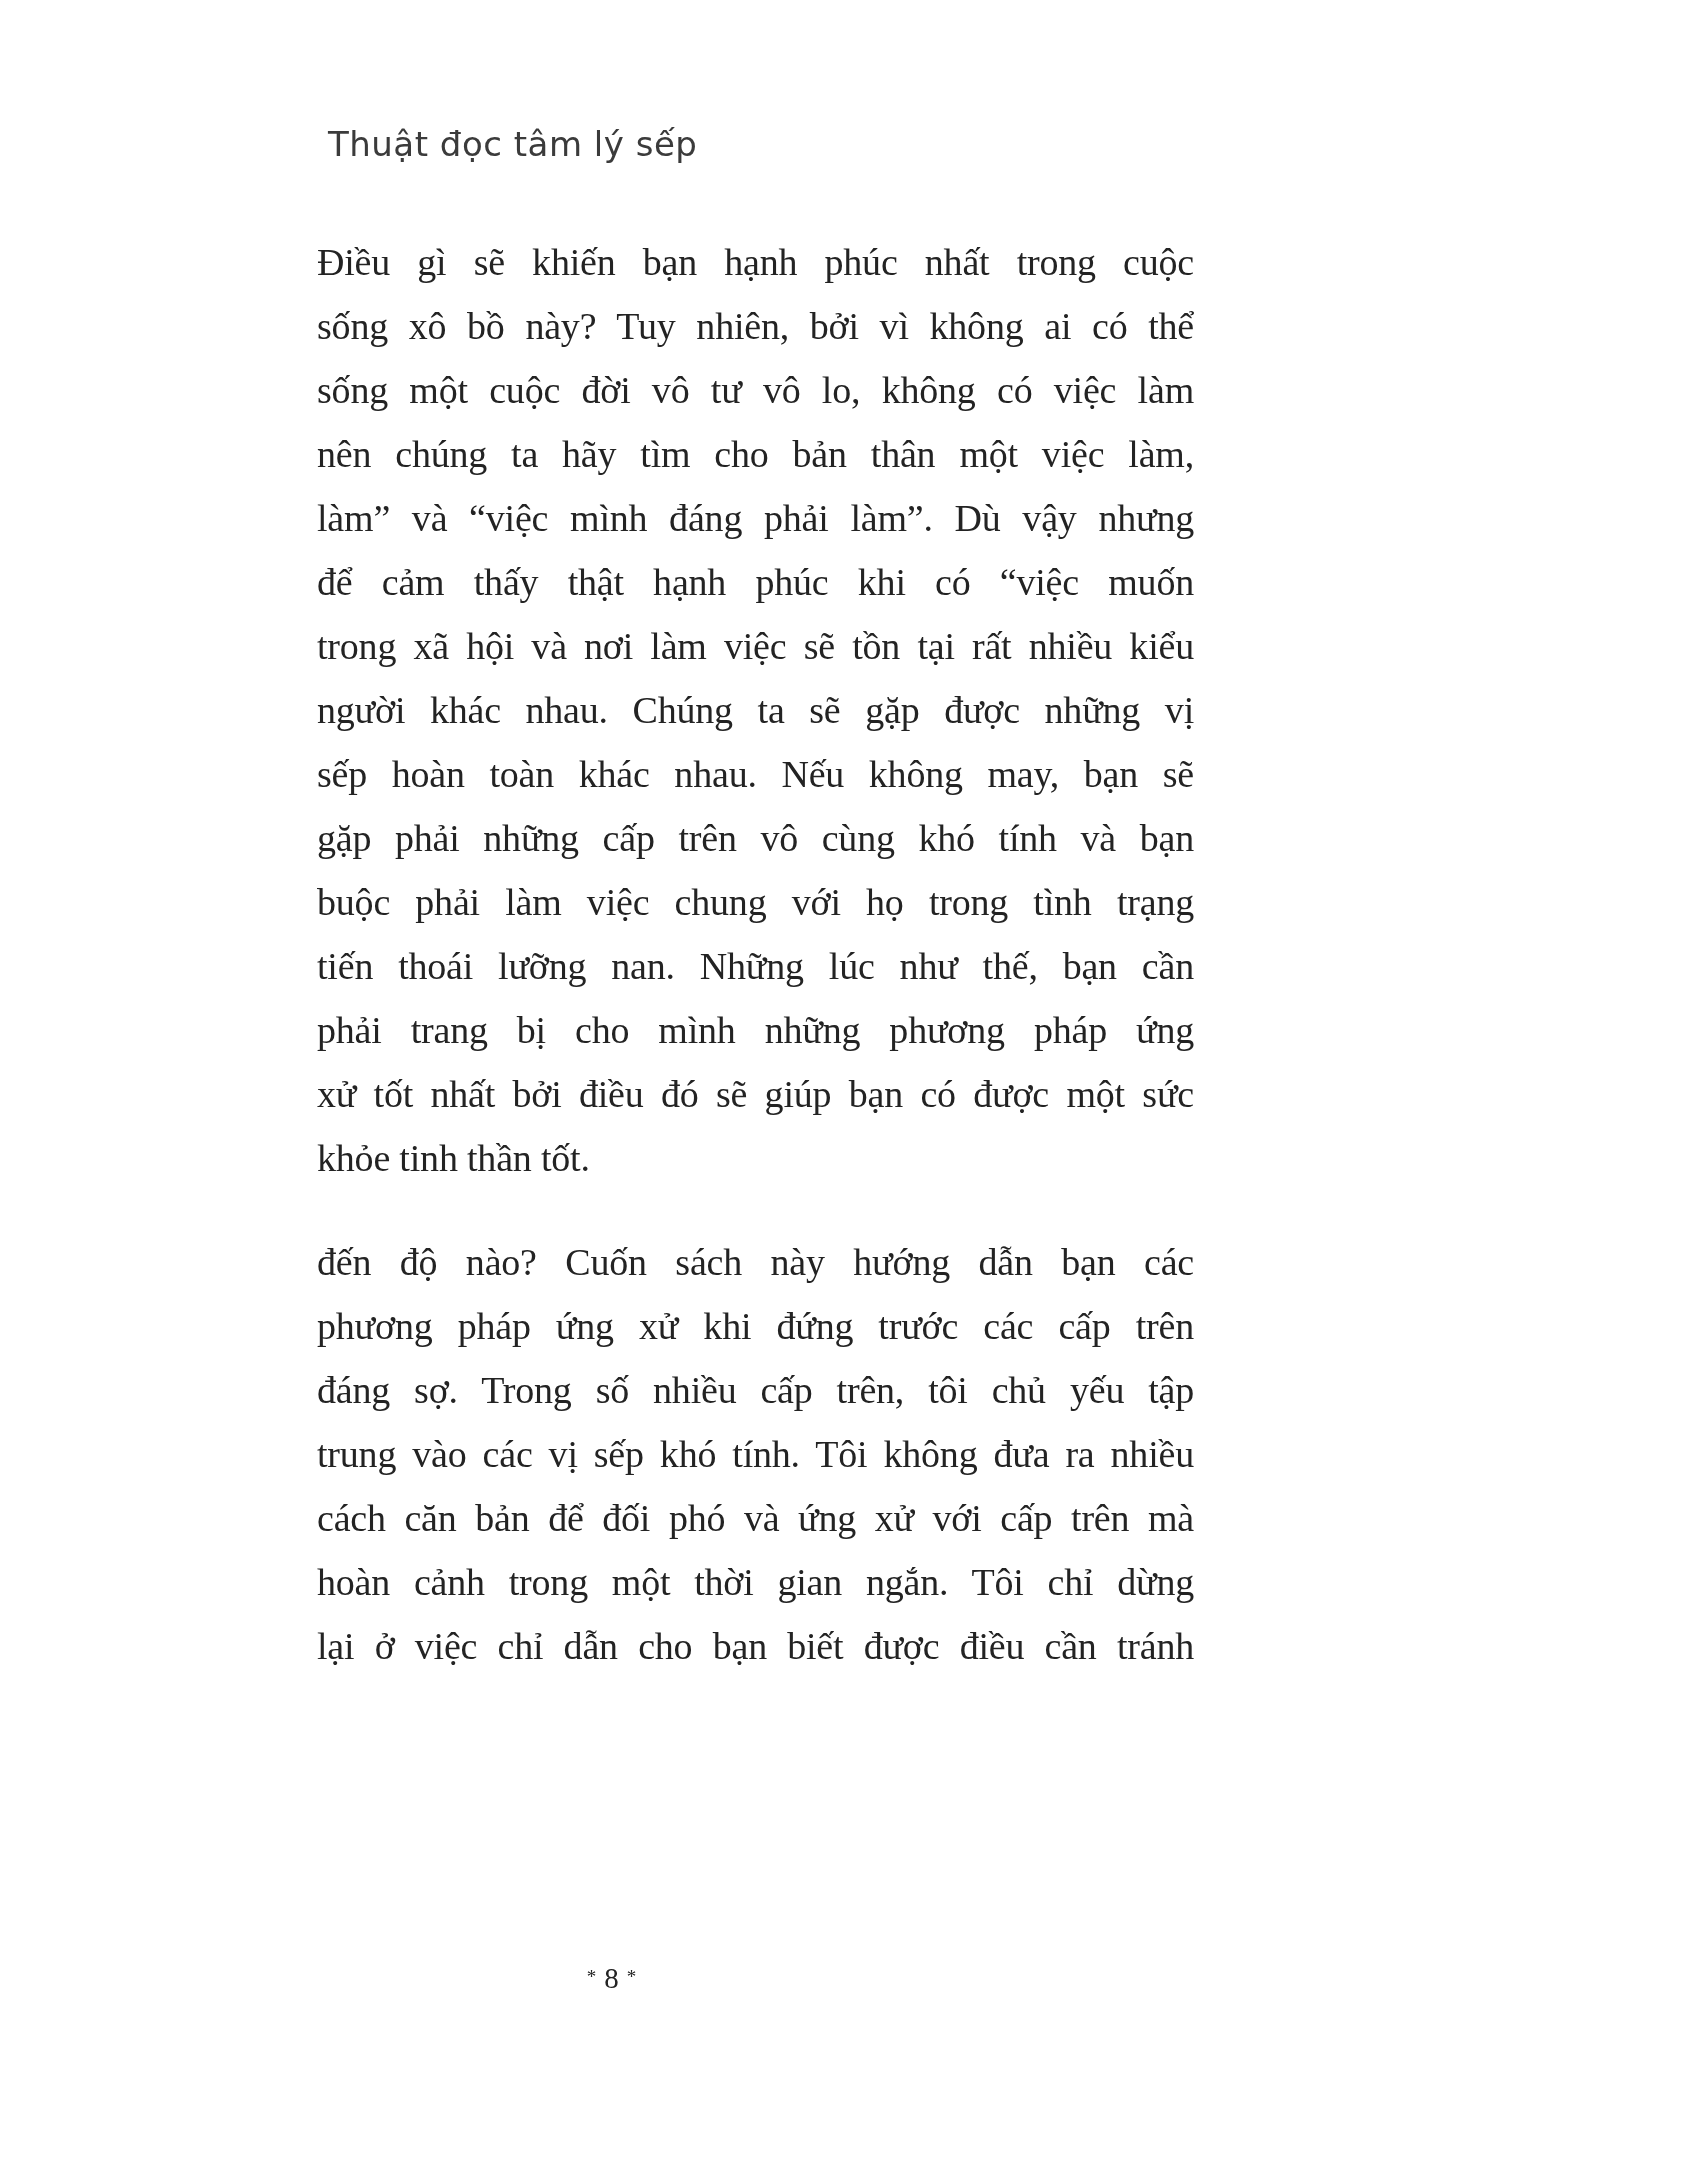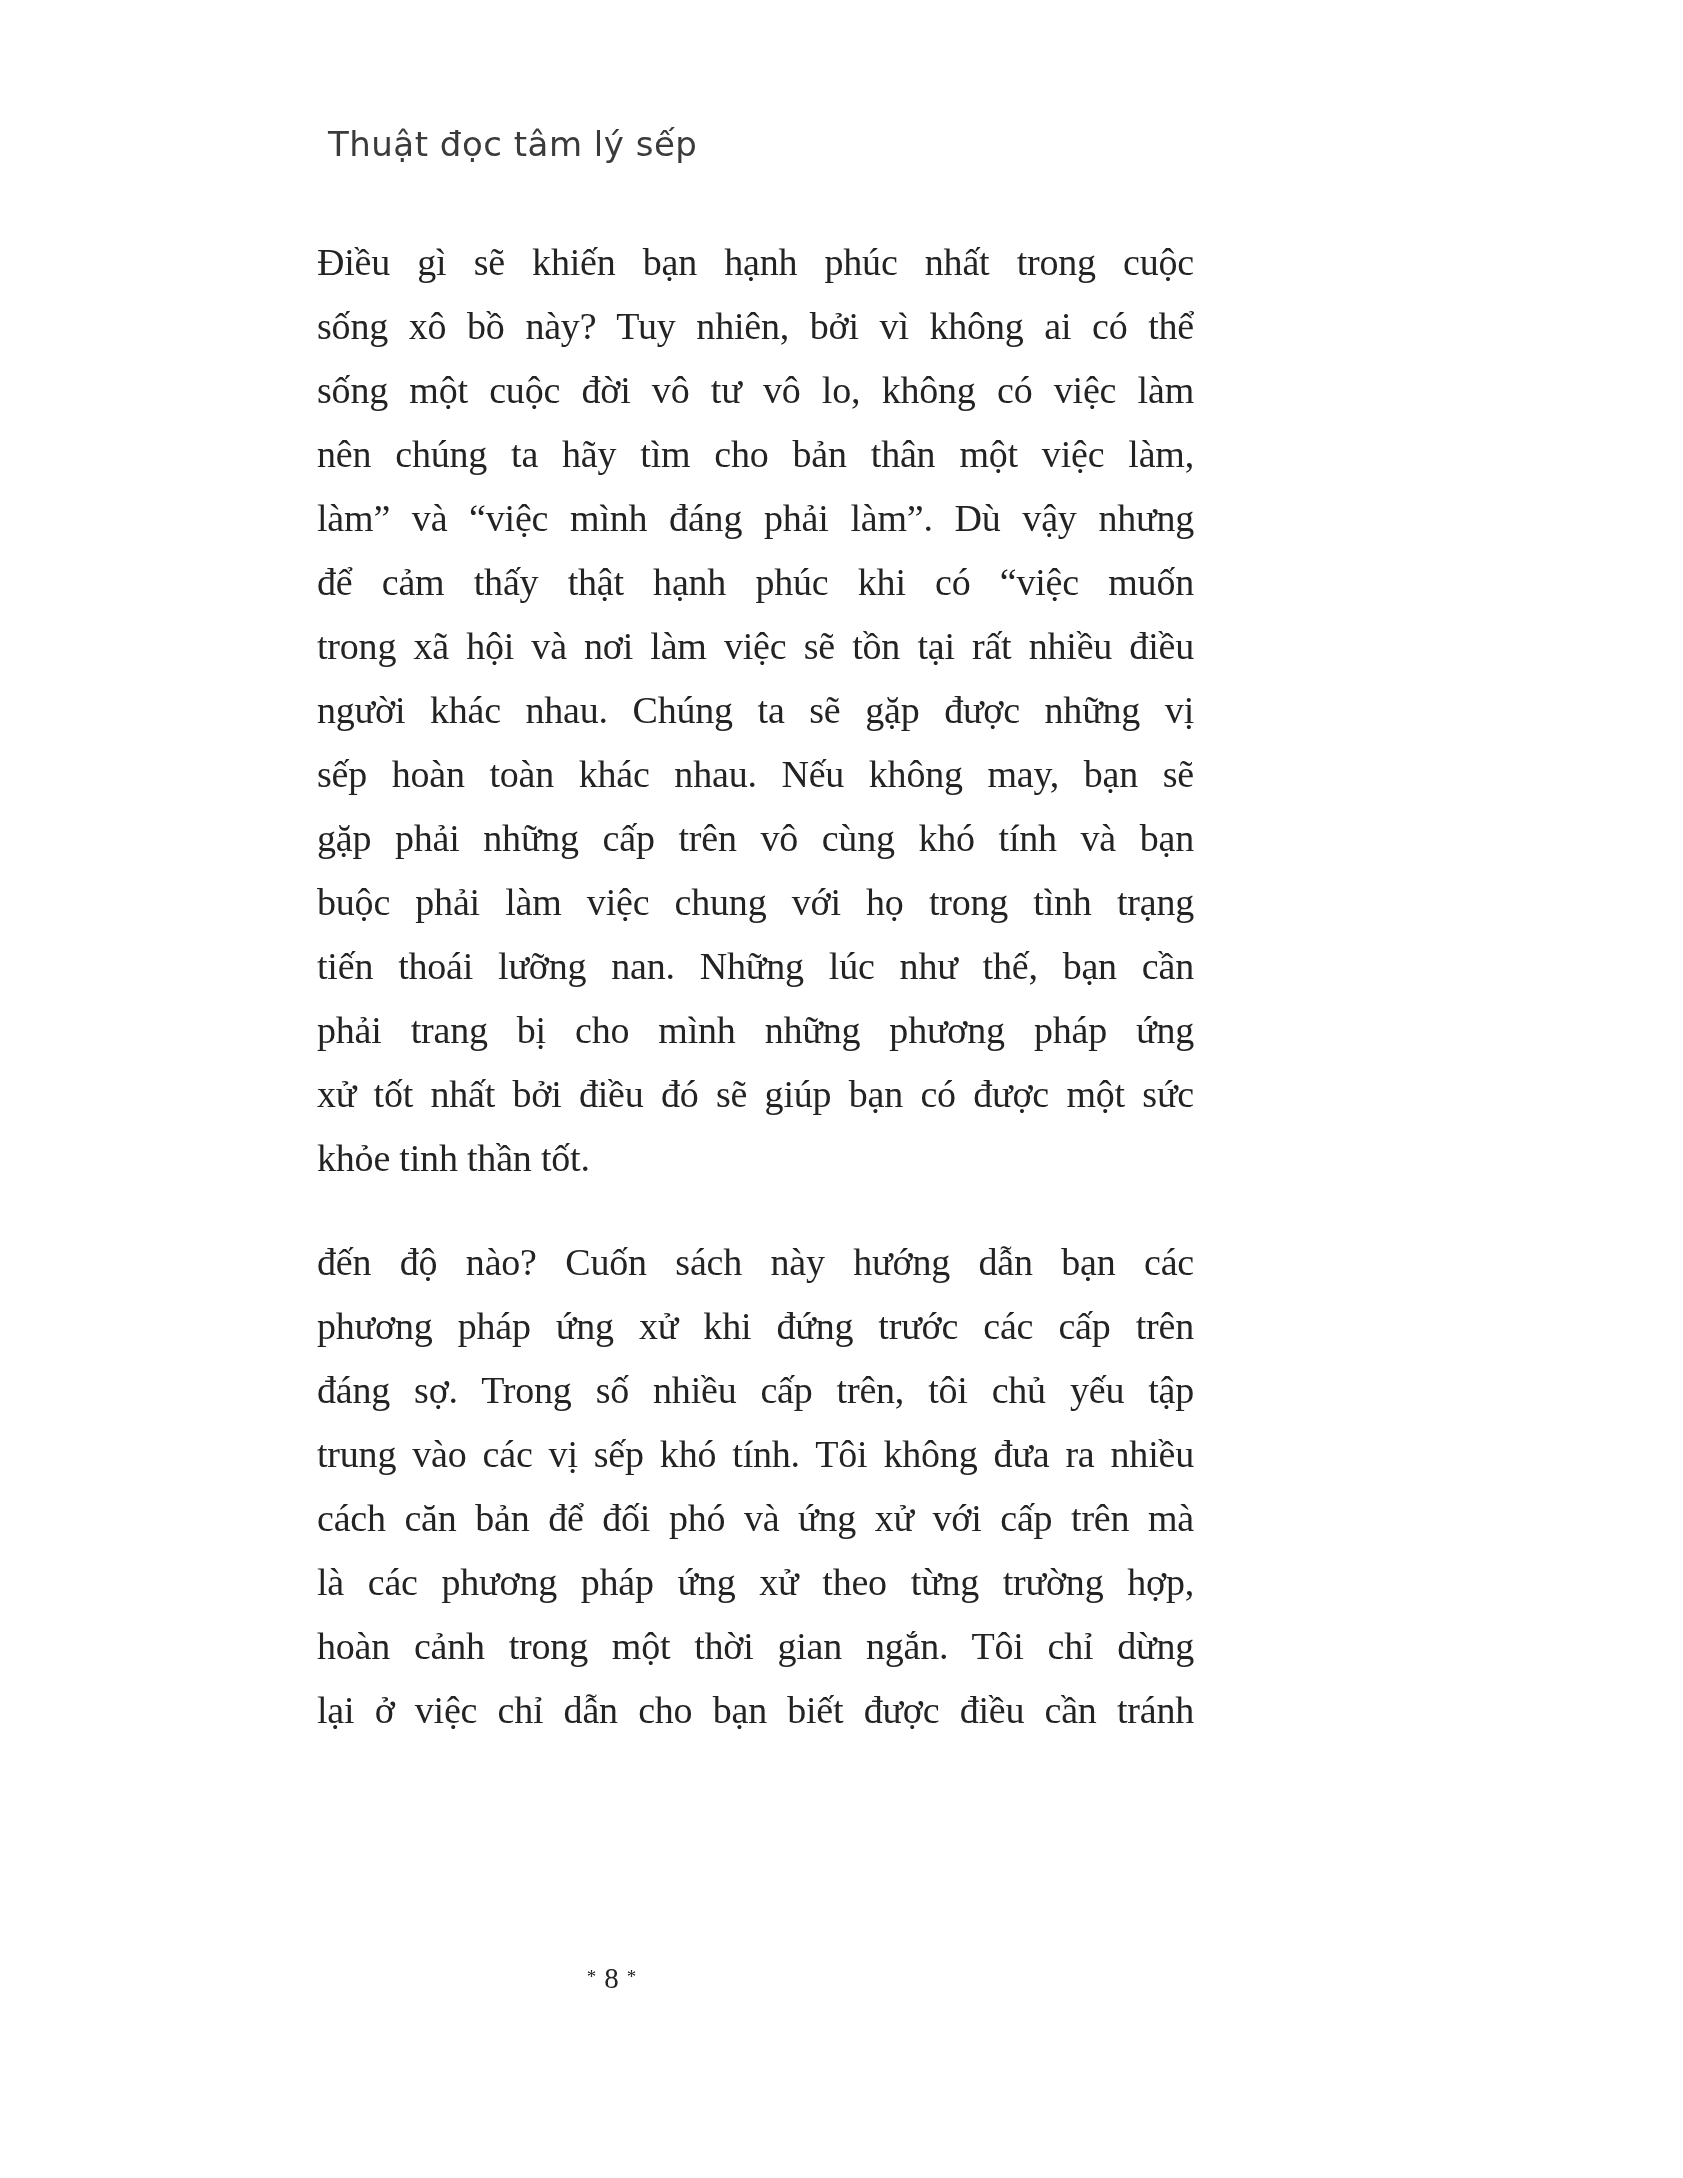--- a/index.html
+++ b/index.html
@@ -78,37 +78,36 @@
   <div class="running-header">Thuật đọc tâm lý sếp</div>
 
   <div class="text-block">
       <div class="paragraph">
         <div class="line">Điều gì sẽ khiến bạn hạnh phúc nhất trong cuộc</div>
         <div class="line">sống xô bồ này? Tuy nhiên, bởi vì không ai có thể</div>
         <div class="line">sống một cuộc đời vô tư vô lo, không có việc làm</div>
         <div class="line">nên chúng ta hãy tìm cho bản thân một việc làm,</div>
         <div class="line">làm” và “việc mình đáng phải làm”. Dù vậy nhưng</div>
         <div class="line">để cảm thấy thật hạnh phúc khi có “việc muốn</div>
-        <div class="line">trong xã hội và nơi làm việc sẽ tồn tại rất nhiều điều</div>
+        <div class="line">trong xã hội và nơi làm việc sẽ tồn tại rất nhiều kiểu</div>
         <div class="line">người khác nhau. Chúng ta sẽ gặp được những vị</div>
         <div class="line">sếp hoàn toàn khác nhau. Nếu không may, bạn sẽ</div>
         <div class="line">gặp phải những cấp trên vô cùng khó tính và bạn</div>
         <div class="line">buộc phải làm việc chung với họ trong tình trạng</div>
         <div class="line">tiến thoái lưỡng nan. Những lúc như thế, bạn cần</div>
         <div class="line">phải trang bị cho mình những phương pháp ứng</div>
         <div class="line">xử tốt nhất bởi điều đó sẽ giúp bạn có được một sức</div>
         <div class="line line-left">khỏe tinh thần tốt.</div>
       </div>
       <div class="paragraph">
         <div class="line">đến độ nào? Cuốn sách này hướng dẫn bạn các</div>
         <div class="line">phương pháp ứng xử khi đứng trước các cấp trên</div>
         <div class="line">đáng sợ. Trong số nhiều cấp trên, tôi chủ yếu tập</div>
         <div class="line">trung vào các vị sếp khó tính. Tôi không đưa ra nhiều</div>
         <div class="line">cách căn bản để đối phó và ứng xử với cấp trên mà</div>
-        <div class="line">là các phương pháp ứng xử theo từng trường hợp,</div>
         <div class="line">hoàn cảnh trong một thời gian ngắn. Tôi chỉ dừng</div>
         <div class="line">lại ở việc chỉ dẫn cho bạn biết được điều cần tránh</div>
       </div>
     </div>
 
   <div class="folio">
     <span class="star">*</span><span>8</span><span class="star">*</span>
   </div>
 
 </div>

